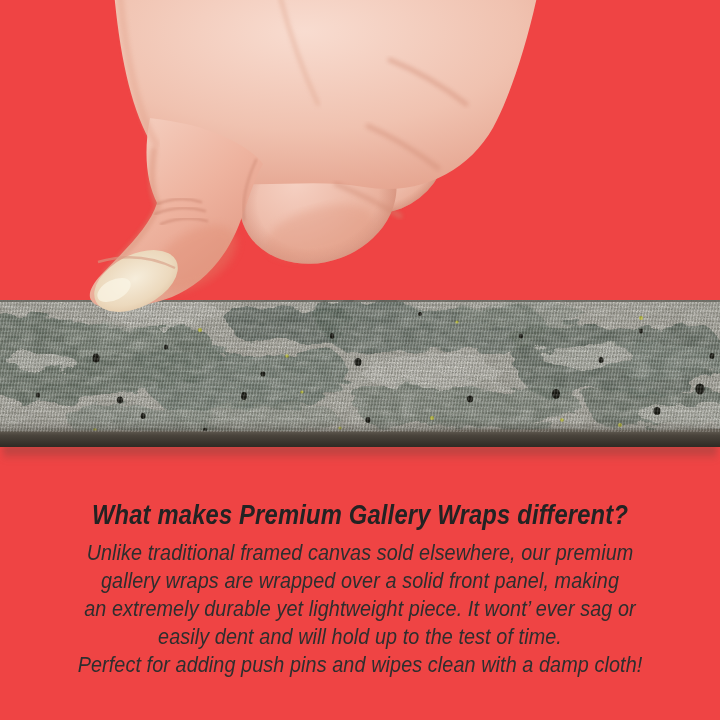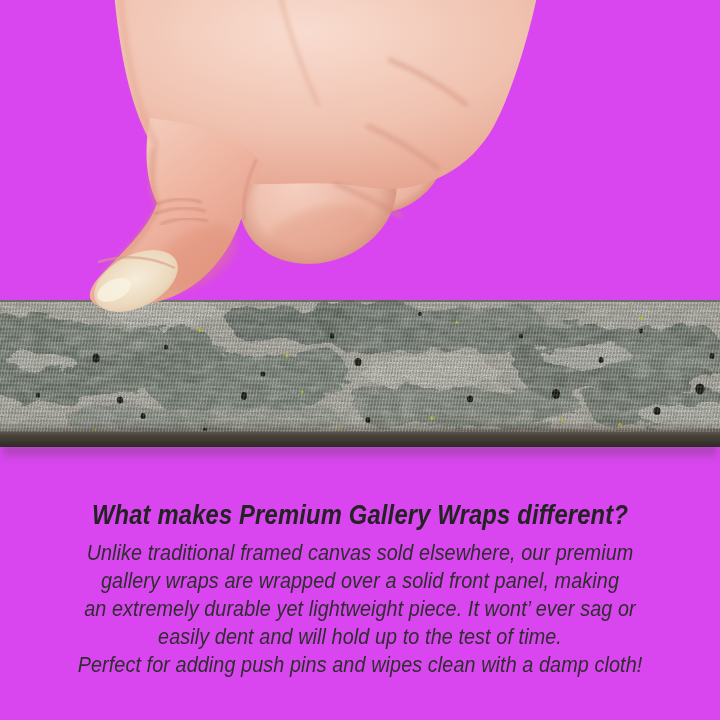--- a/index.html
+++ b/index.html
@@ -1,16 +1,16 @@
 <!DOCTYPE html>
 <html><head>
 <meta charset="utf-8">
 <style>
   html,body{margin:0;padding:0;background:#ffffff;}
-  .stage{position:relative;width:720px;height:720px;background:#d946ef;overflow:hidden;
+  .stage{position:relative;width:720px;height:720px;background:#ef4444;overflow:hidden;
          font-family:"Liberation Sans",sans-serif;}
   
   .hand{position:absolute;top:0;left:0;width:720px;height:312px;z-index:3;}
   
   .strip{position:absolute;top:300px;left:0;width:720px;height:147px;z-index:2;}
   .strip svg{display:block;width:720px;height:147px;}
   .weave{position:absolute;left:0;top:2px;width:720px;height:130px;z-index:2;pointer-events:none;
     background:
       repeating-linear-gradient(99deg, rgba(255,255,255,0.13) 0 1px, rgba(38,40,34,0.10) 1.5px 3px),
       repeating-linear-gradient(0deg, rgba(255,255,255,0.07) 0 2px, rgba(30,32,26,0.07) 2px 4px);

